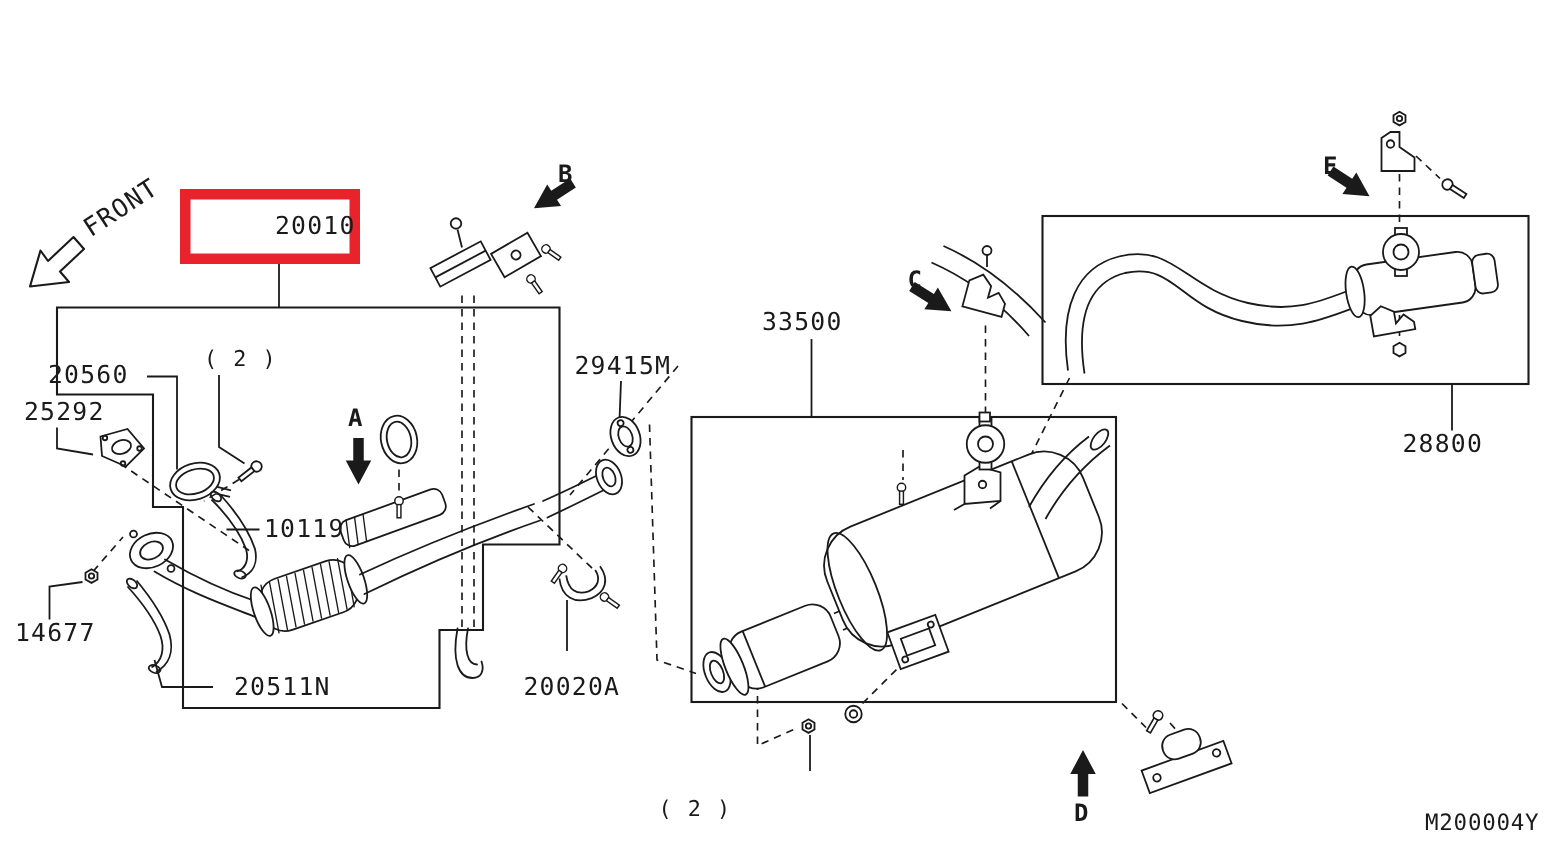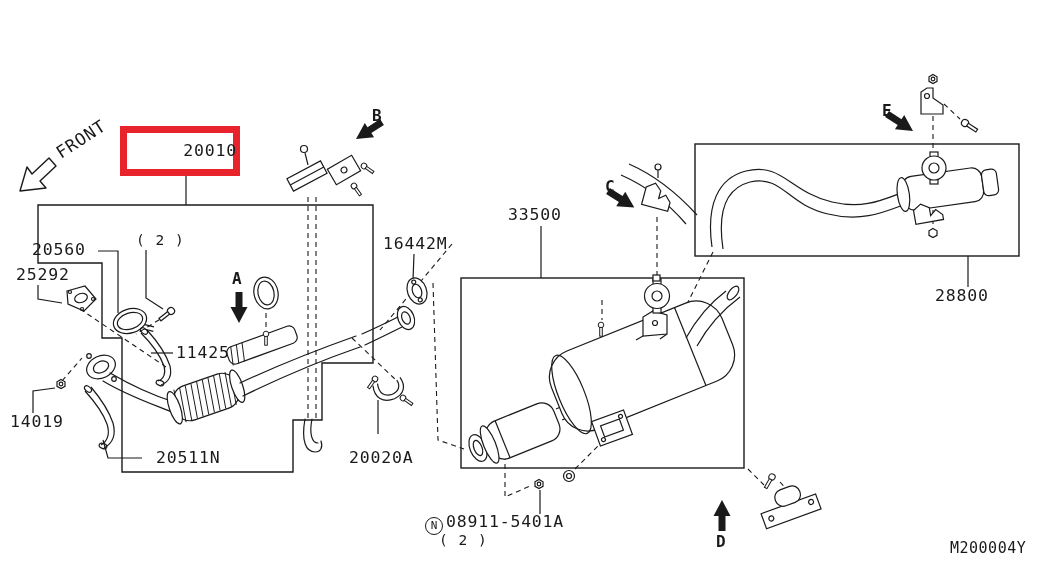--- a/index.html
+++ b/index.html
@@ -314,31 +314,28 @@
   <div class="lbl front" style="left:58px;top:146px">FRONT</div>
 
   <div class="lbl" style="left:123px;top:143px">
     <span class="hl-num">20010</span>
   </div>
 
   <div class="lbl qty" style="left:136px;top:233px">( 2 )</div>
 
   <div class="lbl" style="left:32px;top:242px">20560</div>
   <div class="lbl" style="left:16px;top:267px">25292</div>
-  <div class="lbl" style="left:10px;top:414px">14019</div>
+  <div class="lbl" style="left:10px;top:414px">14677</div>
   <div class="lbl" style="left:156px;top:450px">20511N</div>
-  <div class="lbl" style="left:176px;top:345px">11425</div>
-  <div class="lbl" style="left:383px;top:236px">16442M</div>
+  <div class="lbl" style="left:176px;top:345px">10119</div>
+  <div class="lbl" style="left:383px;top:236px">29415M</div>
   <div class="lbl" style="left:349px;top:450px">20020A</div>
   <div class="lbl" style="left:508px;top:207px">33500</div>
   <div class="lbl" style="left:935px;top:288px">28800</div>
 
-  <div class="lbl" style="left:425px;top:514px">
-    <span class="circled">N</span><span>08911-5401A</span>
-  </div>
   <div class="lbl qty" style="left:439px;top:533px">( 2 )</div>
 
   <div class="lbl viewletter" style="left:232px;top:271px">A</div>
   <div class="lbl viewletter" style="left:372px;top:108px">B</div>
   <div class="lbl viewletter" style="left:605px;top:179px">C</div>
   <div class="lbl viewletter" style="left:716px;top:534px">D</div>
   <div class="lbl viewletter" style="left:882px;top:103px">E</div>
 
   <div class="lbl code" style="left:950px;top:541px">M200004Y</div>
 </div>

